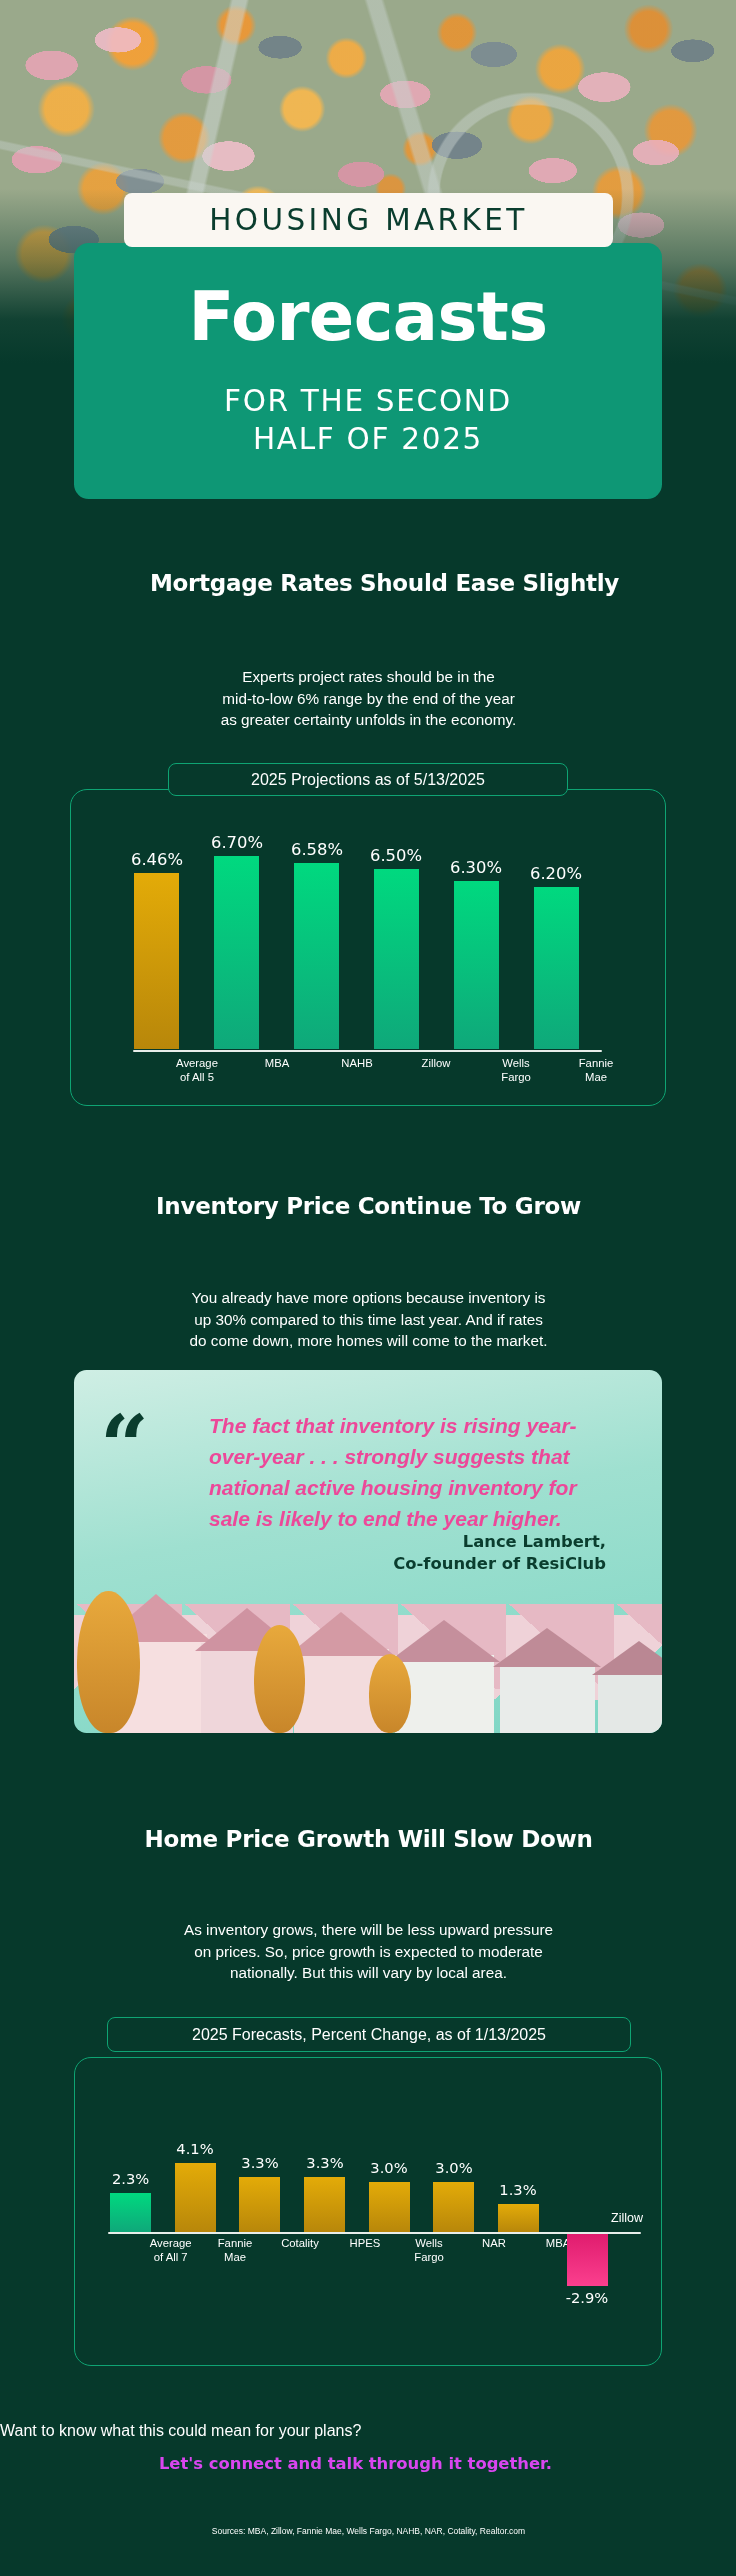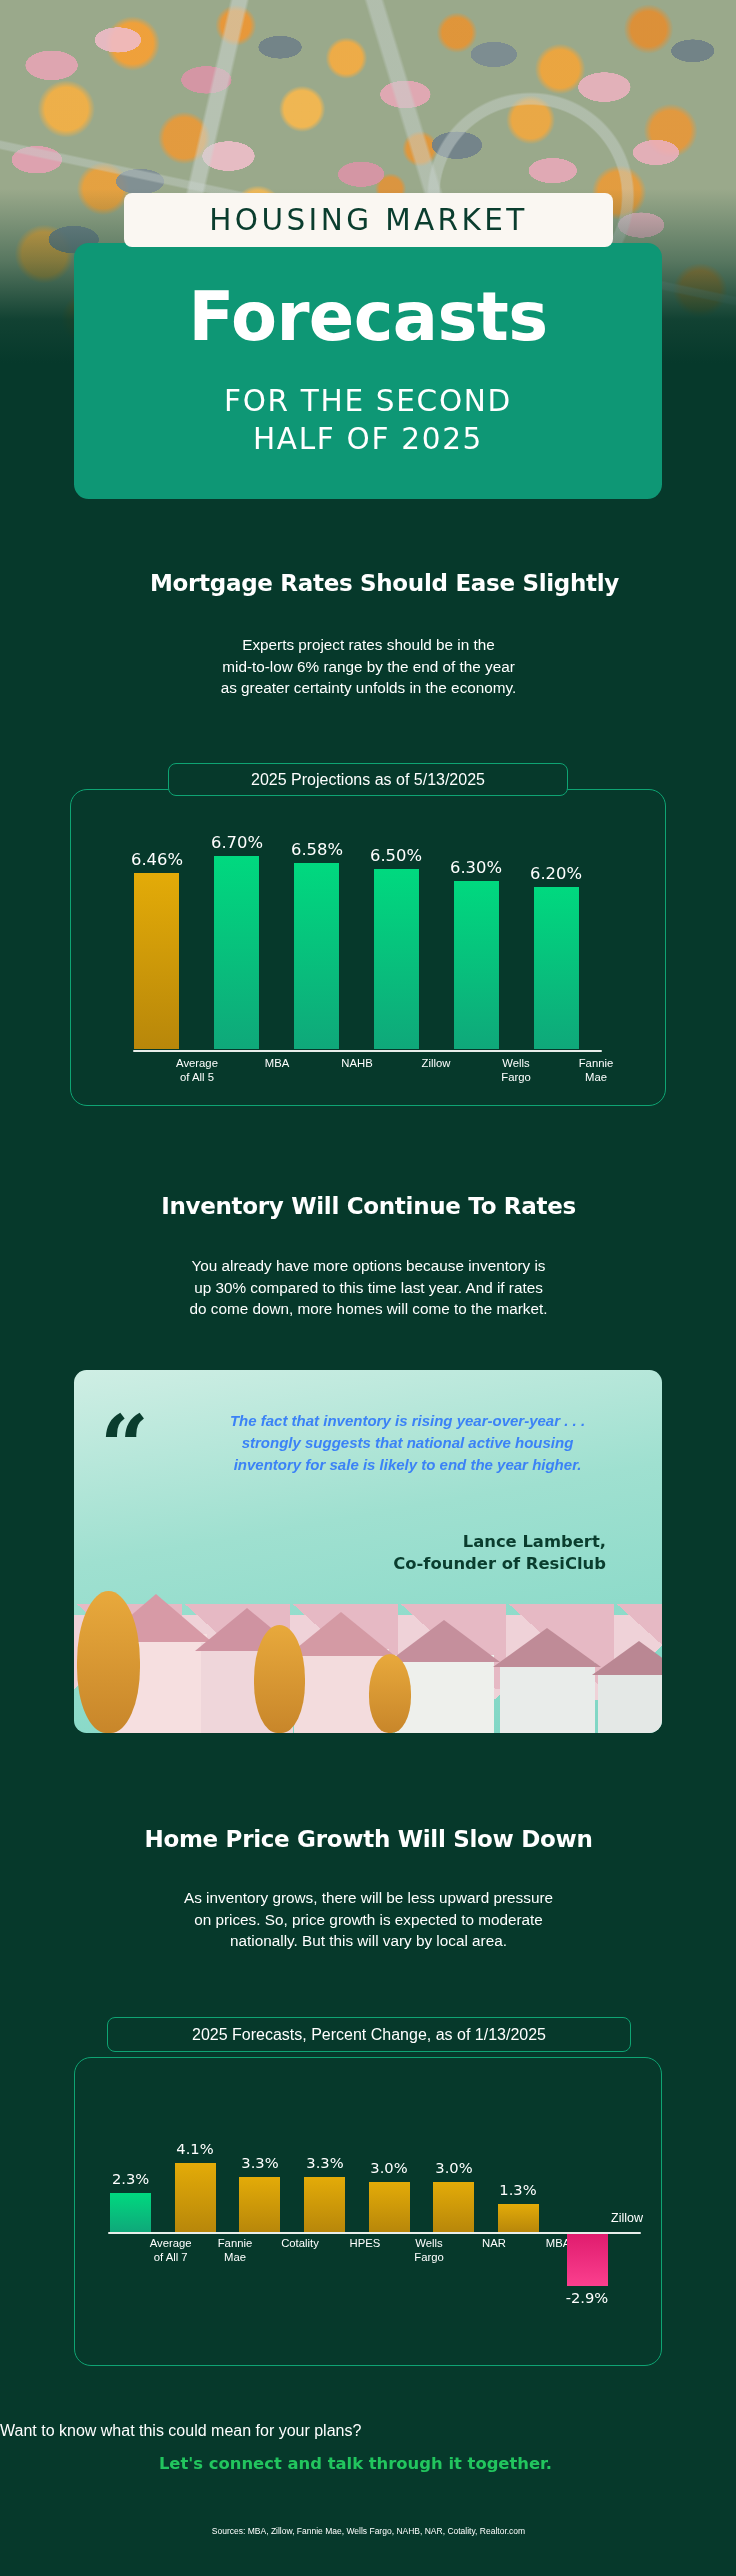--- a/index.html
+++ b/index.html
@@ -114,21 +114,21 @@
   }
 
   
   .sec-head{
     position:absolute; left:0; width:737px; text-align:center;
     font-size:23px; font-weight:bold; color:#ffffff;
     font-family:"DejaVu Sans", sans-serif; letter-spacing:-0.3px;
   }
   .sec-body{
     position:absolute; left:0; width:737px; text-align:center;
-    font-size:15.3px; font-weight:400; line-height:1.42; color:#ffffff;
+    font-size:15.3px; font-weight:400; line-height:1.42; color:#ffffff;margin-top:32px;
   }
 
   
   .chart-frame{
     position:absolute; border:1.1px solid #0ea473; border-radius:17px;
   }
   .chart-pill{
     position:absolute; border:1.1px solid #0ea473; border-radius:8px;
     background:#06392b; display:flex; align-items:center; justify-content:center;
     z-index:5;
@@ -169,33 +169,33 @@
   .house{ position:absolute; bottom:0; }
   .h-body{ position:absolute; bottom:0; background:#f4e6e4; }
   .h-roof{ position:absolute; width:0; height:0; border-style:solid; border-color:transparent; }
   .tree{ position:absolute; bottom:0; border-radius:50% 50% 46% 46%; background:linear-gradient(180deg,#e8a93c 0%,#c8862a 100%); }
   .quote-mark{
     position:absolute; left:100px; top:1403px; font-size:85px; line-height:1;
     color:#0a3d2e; font-family:"DejaVu Serif", serif; font-weight:bold; z-index:3;
   }
   .quote-text{
     position:absolute; left:209px; top:1410px; width:397px; z-index:3;
-    font-size:15px; line-height:1.48; font-style:italic; color:#3b82f6; font-weight:600;text-align:center;
+    font-size:21px; line-height:1.48; font-style:italic; color:#ec4899; font-weight:600;
   }
   .quote-attr{
     position:absolute; left:209px; top:1531px; width:397px; text-align:right; z-index:3;
     font-size:16.4px; line-height:1.36; font-weight:bold; color:#0a3d2e;
     font-family:"DejaVu Sans", sans-serif;
   }
 
   
   .cta1{ position:absolute; left:0; top:2422px; width:673px; 
          font-size:16px; color:#ffffff; }
   .cta2{ position:absolute; left:0; top:2454px; width:711px; text-align:center;
-         font-size:16.4px; font-weight:bold; color:#22c55e;
+         font-size:16.4px; font-weight:bold; color:#d946ef;
          font-family:"DejaVu Sans", sans-serif; }
   .sources{ position:absolute; left:0; top:2526px; width:737px; text-align:center;
             font-size:8.5px; color:#ffffff; }
 </style>
 </head>
 <body>
 
 <div class="hero">
   <div class="hero-photo"></div>
   <div class="hero-roofs"></div>
@@ -246,21 +246,21 @@
 
   <div class="bar bar-green" style="left:384px; bottom:57px; width:45px; height:168px;"></div>
   <div class="bar-val" style="left:355px; top:69px;">6.30%</div>
   <div class="bar-lab" style="left:355px; top:268px;">Wells<br>Fargo</div>
 
   <div class="bar bar-green" style="left:464px; bottom:57px; width:45px; height:162px;"></div>
   <div class="bar-val" style="left:435px; top:75px;">6.20%</div>
   <div class="bar-lab" style="left:435px; top:268px;">Fannie<br>Mae</div>
 </div>
 
-<div class="sec-head" style="top:1193px;">Inventory Will Continue To Rates</div>
+<div class="sec-head" style="top:1193px;">Inventory Price Continue To Grow</div>
 <div class="sec-body" style="top:1255px;">
   <div>You already have more options because inventory is</div>
   <div>up 30% compared to this time last year. And if rates</div>
   <div>do come down, more homes will come to the market.</div>
 </div>
 
 <div class="quote-card">
   <div class="quote-houses"></div>
 
   <div class="house" style="left:23px; width:119px; height:142px;">

